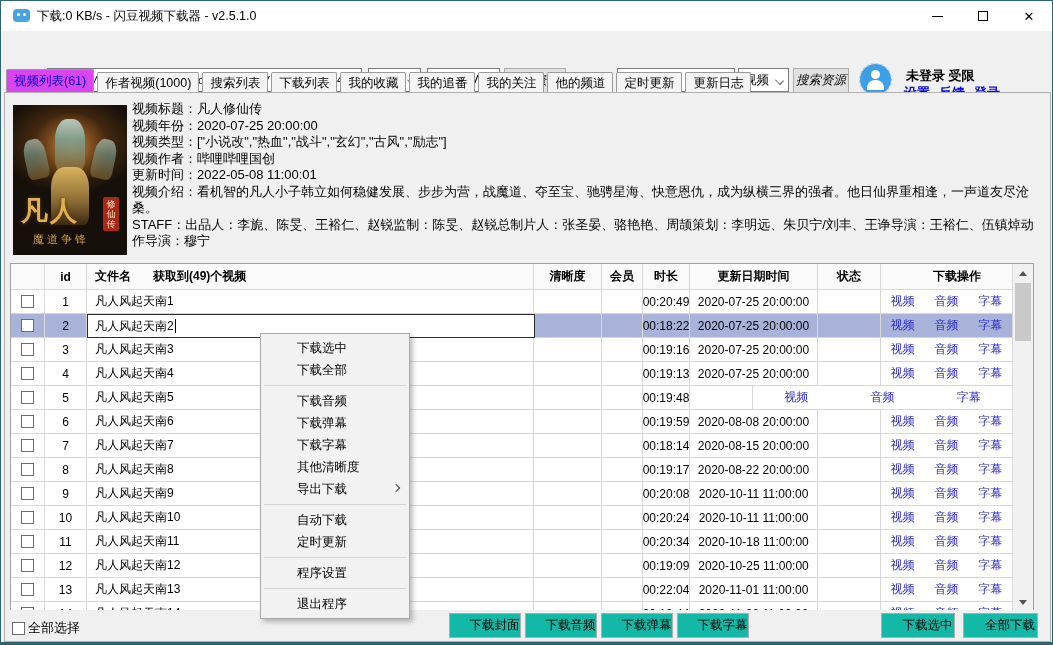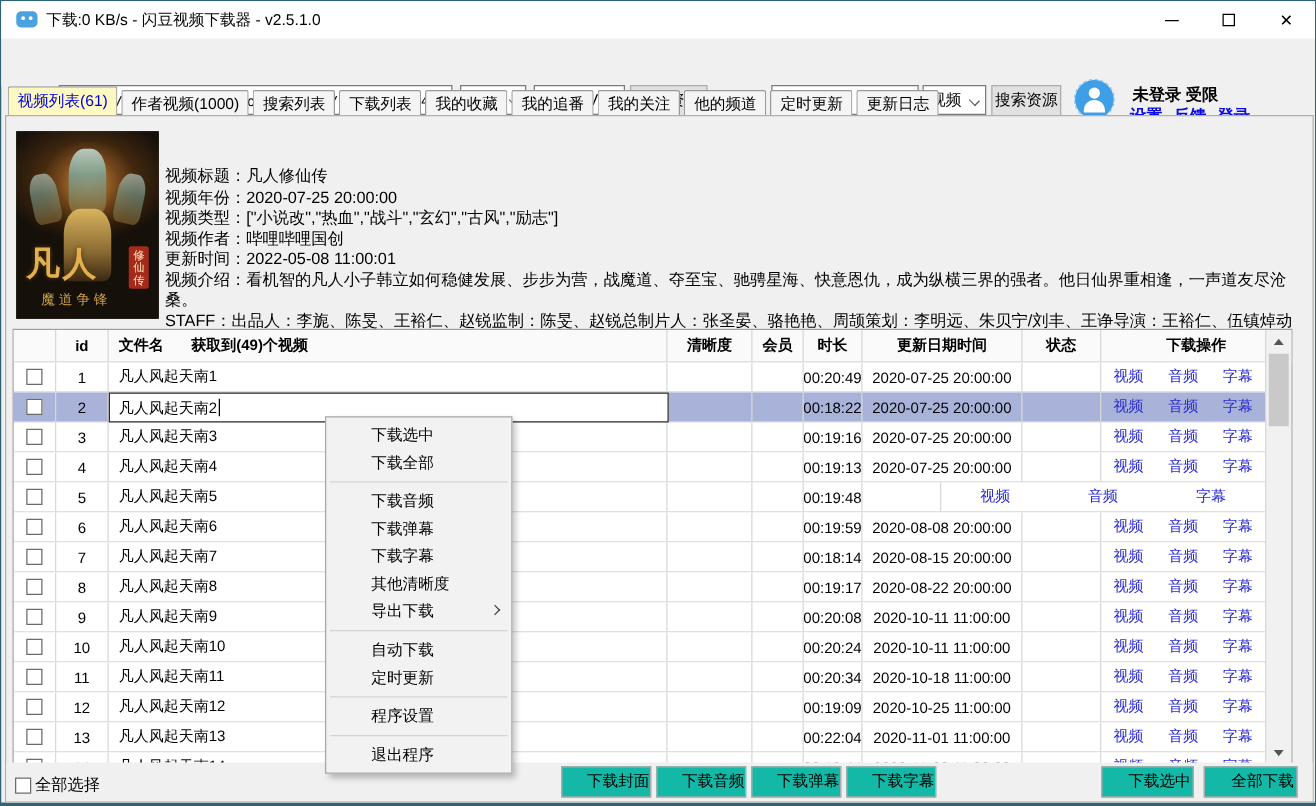--- a/index.html
+++ b/index.html
@@ -33,56 +33,56 @@
   .combo { position:absolute; top:37px; height:24px; border:1px solid #7a7a7a; background:#fff;
     font-size:12.5px; display:flex; align-items:center; padding-left:5px; }
   .combo .arrow { position:absolute; right:5px; top:8px; width:7px; height:7px;
     border-right:1.5px solid #555; border-bottom:1.5px solid #555; transform:rotate(45deg) scale(1,.8); }
   .combo-quality { left:367px; width:53px; }
   .combo-format { left:426px; width:73px; }
   .combo-searchtype { left:737px; width:51px; }
   .tb-btn { position:absolute; top:37px; height:25px; background:#e1e1e1; border:1px solid #adadad;
     font-size:12.5px; display:flex; align-items:center; justify-content:center; }
   .btn-parse { left:503px; width:62px; }
-  .btn-search { left:792px; width:56px; }
+  .btn-search { left:792px; width:56px;font-style:italic; }
   .avatar { position:absolute; left:859px; top:33px; width:31px; height:31px; border-radius:50%;
     background:#3e9fe6; outline:1px dashed #9fc9ee; }
   .avatar::before { content:""; position:absolute; left:11px; top:6px; width:9px; height:9px;
     background:#fff; border-radius:50%; }
   .avatar::after { content:""; position:absolute; left:7px; top:16px; width:17px; height:10px;
     background:#fff; border-radius:8px 8px 0 0; }
   .login-status { position:absolute; left:905px; top:36px; font-weight:bold; font-size:13px; }
   .account-links { position:absolute; left:903px; top:53px; font-size:13px; font-weight:bold; display:flex; gap:9px; }
   .account-links span { color:#0a0ae0; }
 
   
   .tabbar { position:absolute; left:5px; top:68px; right:0; height:24px; display:flex; align-items:flex-end; gap:3px; }
   .tab { height:21px; padding:0 7px; background:#f4f4f4; border:1px solid #9a9a9a; border-bottom:none;
     border-radius:2px 2px 0 0; font-size:12.5px; line-height:20px; color:#000; }
-  .tab.active { height:24px; background:#fef9c3; color:#0000d6; line-height:23px; }
+  .tab.active { height:24px; background:#d946ef; color:#0000d6; line-height:23px; }
   .tabpage { position:absolute; left:3px; top:91px; width:1047px; height:550px;
     border:1px solid #b0b0b0; background:#f0f0f0; }
 
   
   .poster { position:absolute; left:8px; top:12px; width:114px; height:150px; overflow:hidden;
     background:radial-gradient(ellipse 70px 50px at 57px 38px,#7a4a20 0%,#42280f 55%,#16100a 100%),#16100a; }
   .poster .glow { position:absolute; left:18px; top:8px; width:80px; height:70px; border-radius:50%;
     background:radial-gradient(circle,rgba(255,190,90,.55) 0%,rgba(200,120,40,.25) 45%,transparent 70%); }
   .poster .figure { position:absolute; left:42px; top:14px; width:30px; height:52px; border-radius:40% 40% 20% 20%;
     background:linear-gradient(180deg,#c9e0da 0%,#7ba396 40%,#8a6a32 100%); opacity:.85; }
   .poster .figure.f2 { left:12px; top:34px; width:22px; height:40px; transform:rotate(-12deg); opacity:.6; }
   .poster .figure.f3 { left:80px; top:34px; width:22px; height:40px; transform:rotate(12deg); opacity:.6; }
   .poster .hero { position:absolute; left:38px; top:62px; width:38px; height:58px; border-radius:35% 35% 15% 15%;
     background:linear-gradient(180deg,#d8b45e 0%,#8a6a32 60%,#3a2812 100%); }
   .poster .title-main { position:absolute; left:8px; bottom:26px; font-size:27px; font-weight:bold;
     color:#e2b14f; text-shadow:0 0 4px #5a3a10; letter-spacing:2px;text-align:center; }
   .poster .title-seal { position:absolute; right:8px; bottom:24px; width:16px; padding:2px 1px;
     background:#a52a1a; color:#ffe9c0; font-size:9px; line-height:10px; text-align:center; border-radius:2px; }
   .poster .title-sub { position:absolute; left:20px; bottom:8px; font-size:11px; color:#caa04a; letter-spacing:3px; }
-  .info-lines { position:absolute; left:127px; top:8px; width:908px; font-size:13px; line-height:16.5px;margin-top:32px; }
+  .info-lines { position:absolute; left:127px; top:8px; width:908px; font-size:13px; line-height:16.5px; }
 
   
   .table { position:absolute; left:5px; top:170px; width:1024px; height:349px;
     background:#fff; border:1px solid #a0a0a0; }
   .thead { display:flex; height:26px; font-weight:bold; background:#fafafa; border-bottom:1px solid #d8d8d8; }
   .cell { border-right:1px solid #d8d8d8; display:flex; align-items:center; justify-content:center;
     overflow:hidden; white-space:nowrap; height:100%; }
   .c-cb { width:34px; } .c-id { width:42px; } .c-name { width:447px; justify-content:flex-start; padding-left:8px; }
   .c-clar { width:68px; } .c-vip { width:41px; } .c-dur { width:47px; position:relative; }
   .c-date { width:128px; } .c-status { width:63px; } .c-act { flex:1; border-right:none; }

